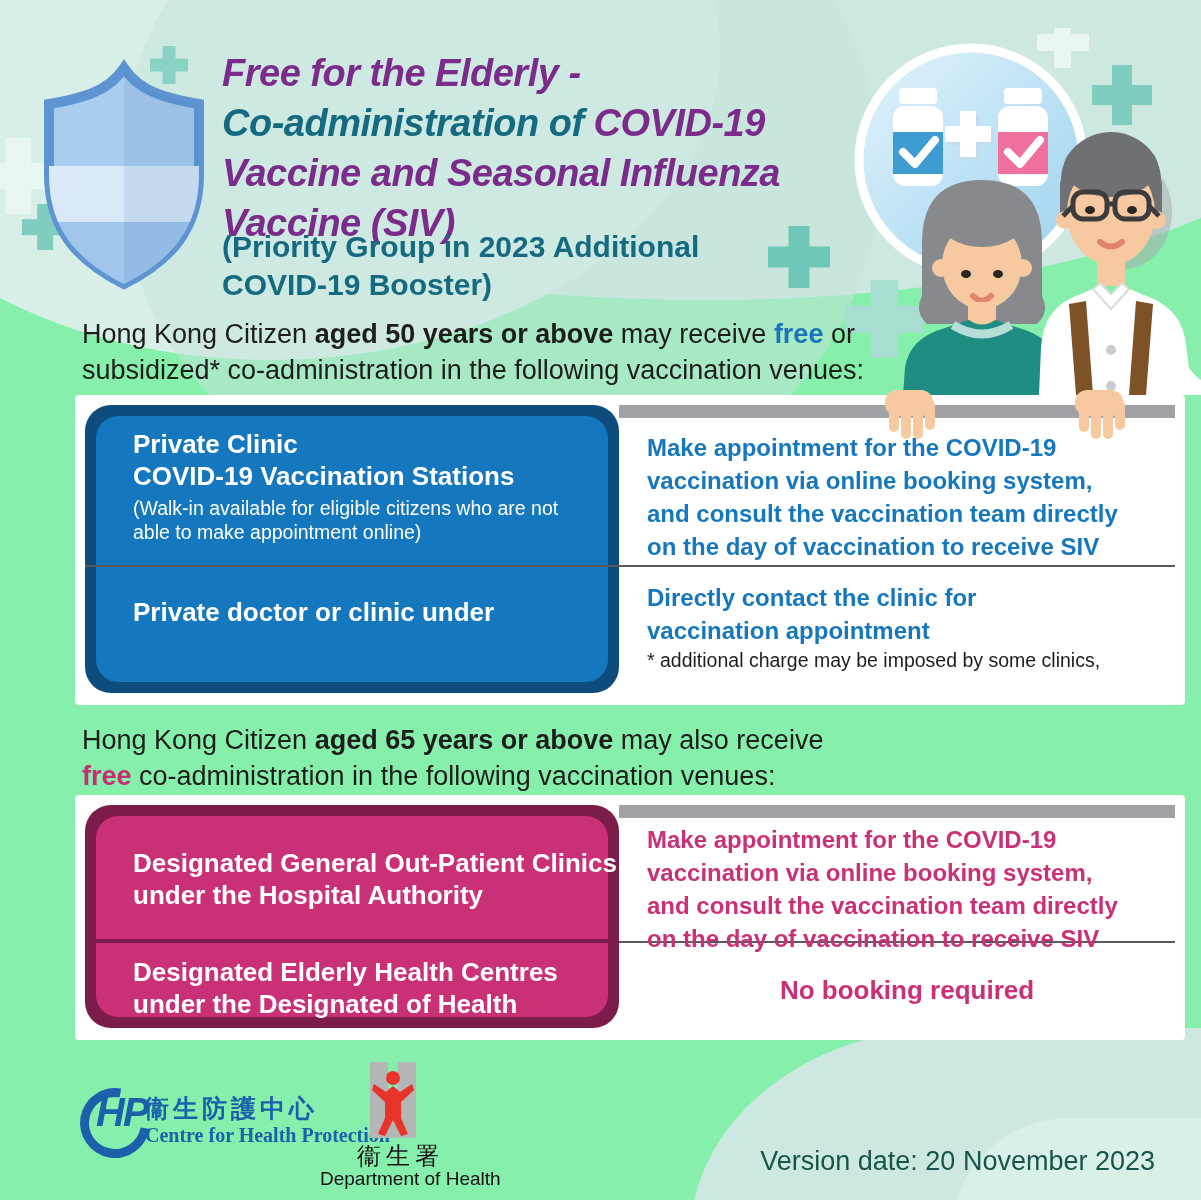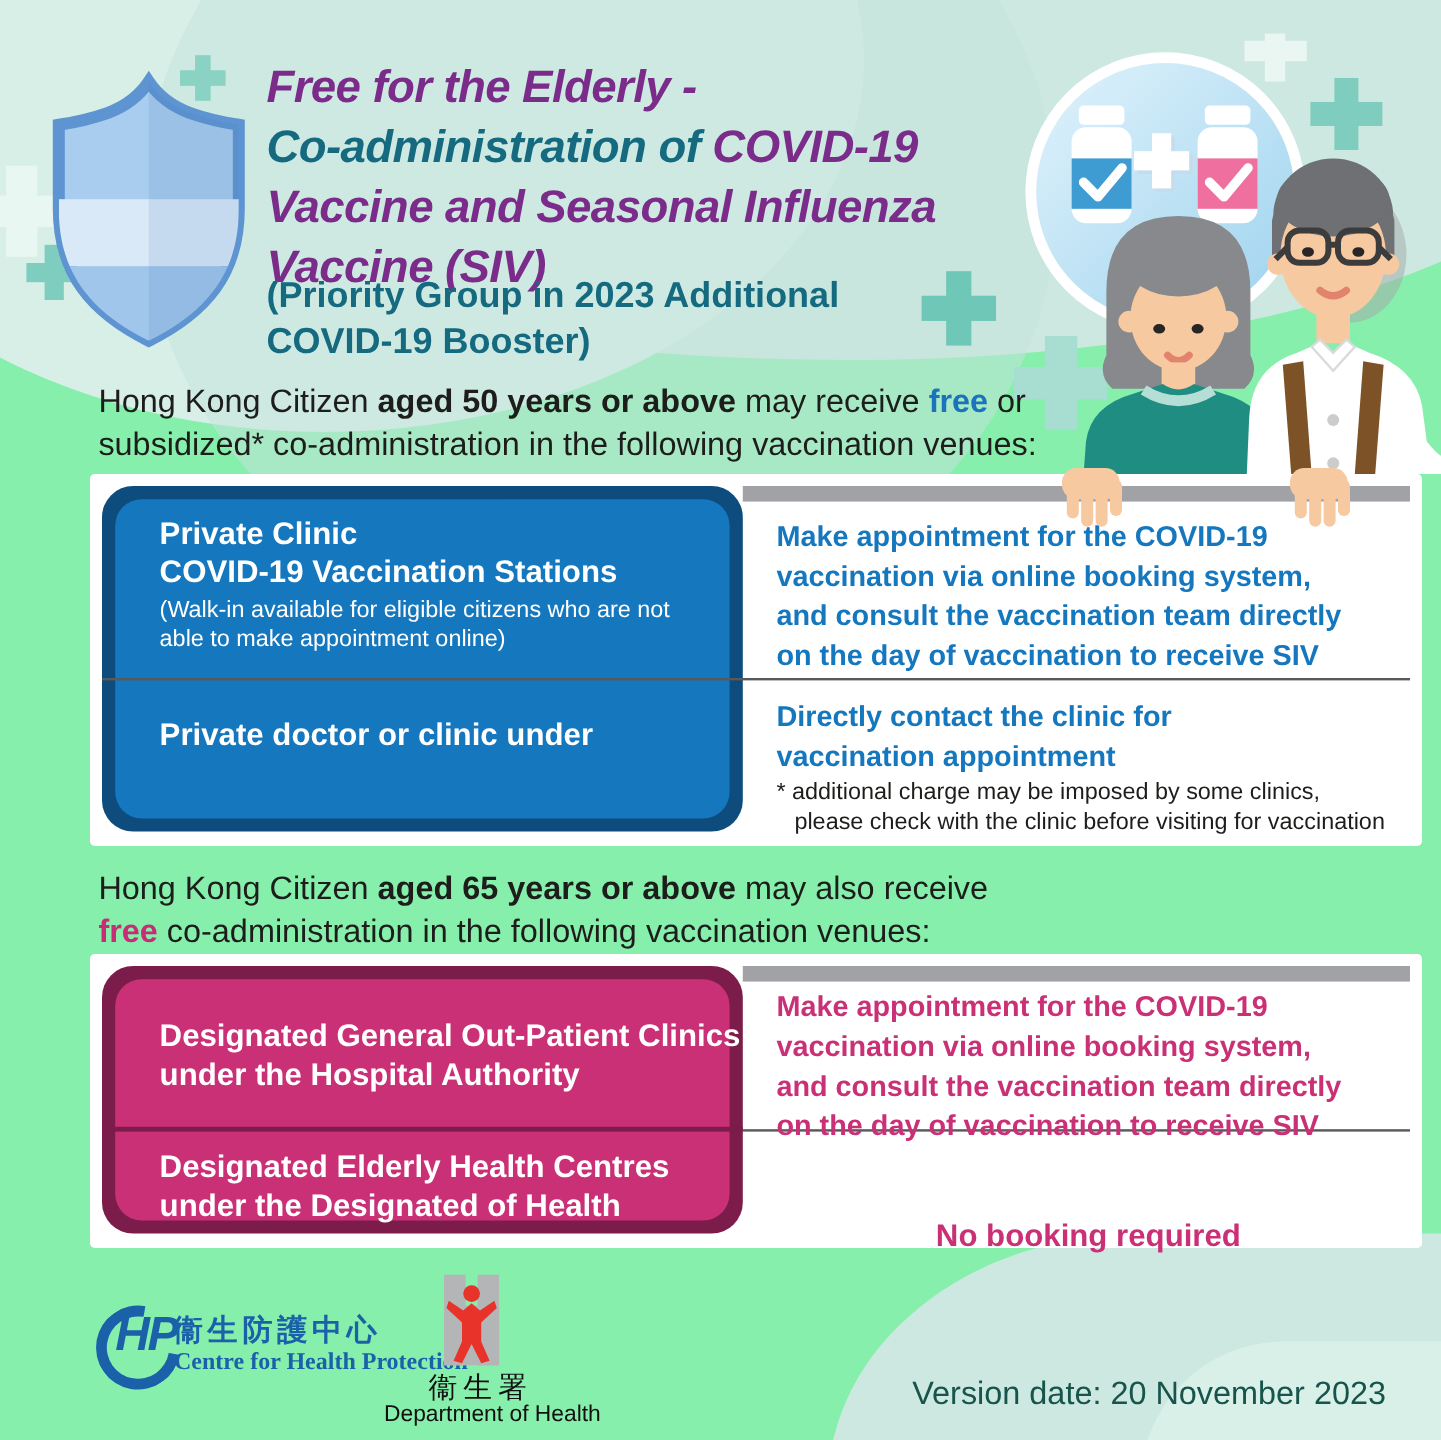--- a/index.html
+++ b/index.html
@@ -139,21 +139,20 @@
 
     <div class="venue" style="top:201px;">
       <div>Private doctor or clinic under</div>
     </div>
     <div class="action blue" style="top:186px;">
       <div>Directly contact the clinic for</div>
       <div>vaccination appointment</div>
     </div>
     <div class="action-note" style="top:253px;">
       <div>* additional charge may be imposed by some clinics,</div>
-      <div class="l2">please check with the clinic before visiting for vaccination</div>
     </div>
   </div>
 
   <div class="intro" style="top:722px;">
     <span>Hong Kong Citizen </span><b>aged 65 years or above</b><span> may also receive</span><br>
     <span class="free-pink">free</span><span> co-administration in the following vaccination venues:</span>
   </div>
 
   <div class="card" style="top:795px;height:245px;">
     <div class="accent" style="height:223px;background:#7c1c4a;"></div>
@@ -170,21 +169,21 @@
       <div>Make appointment for the COVID-19</div>
       <div>vaccination via online booking system,</div>
       <div>and consult the vaccination team directly</div>
       <div>on the day of vaccination to receive SIV</div>
     </div>
 
     <div class="venue" style="top:161px;">
       <div>Designated Elderly Health Centres</div>
       <div>under the Designated of Health</div>
     </div>
-    <div class="center-action" style="top:180px;margin-top:39px;">No booking required</div>
+    <div class="center-action" style="top:180px;">No booking required</div>
   </div>
 
   <svg class="abs" style="left:841px;top:28px;width:360px;height:418px;z-index:6;pointer-events:none;" viewBox="0 0 360 418">
     <defs>
       <linearGradient id="cg" x1="0" y1="0" x2="1" y2="1">
         <stop offset="0" stop-color="#e2f3fc"></stop>
           <stop offset="1" stop-color="#9cd2ee"></stop>
       </linearGradient>
     </defs>
 

